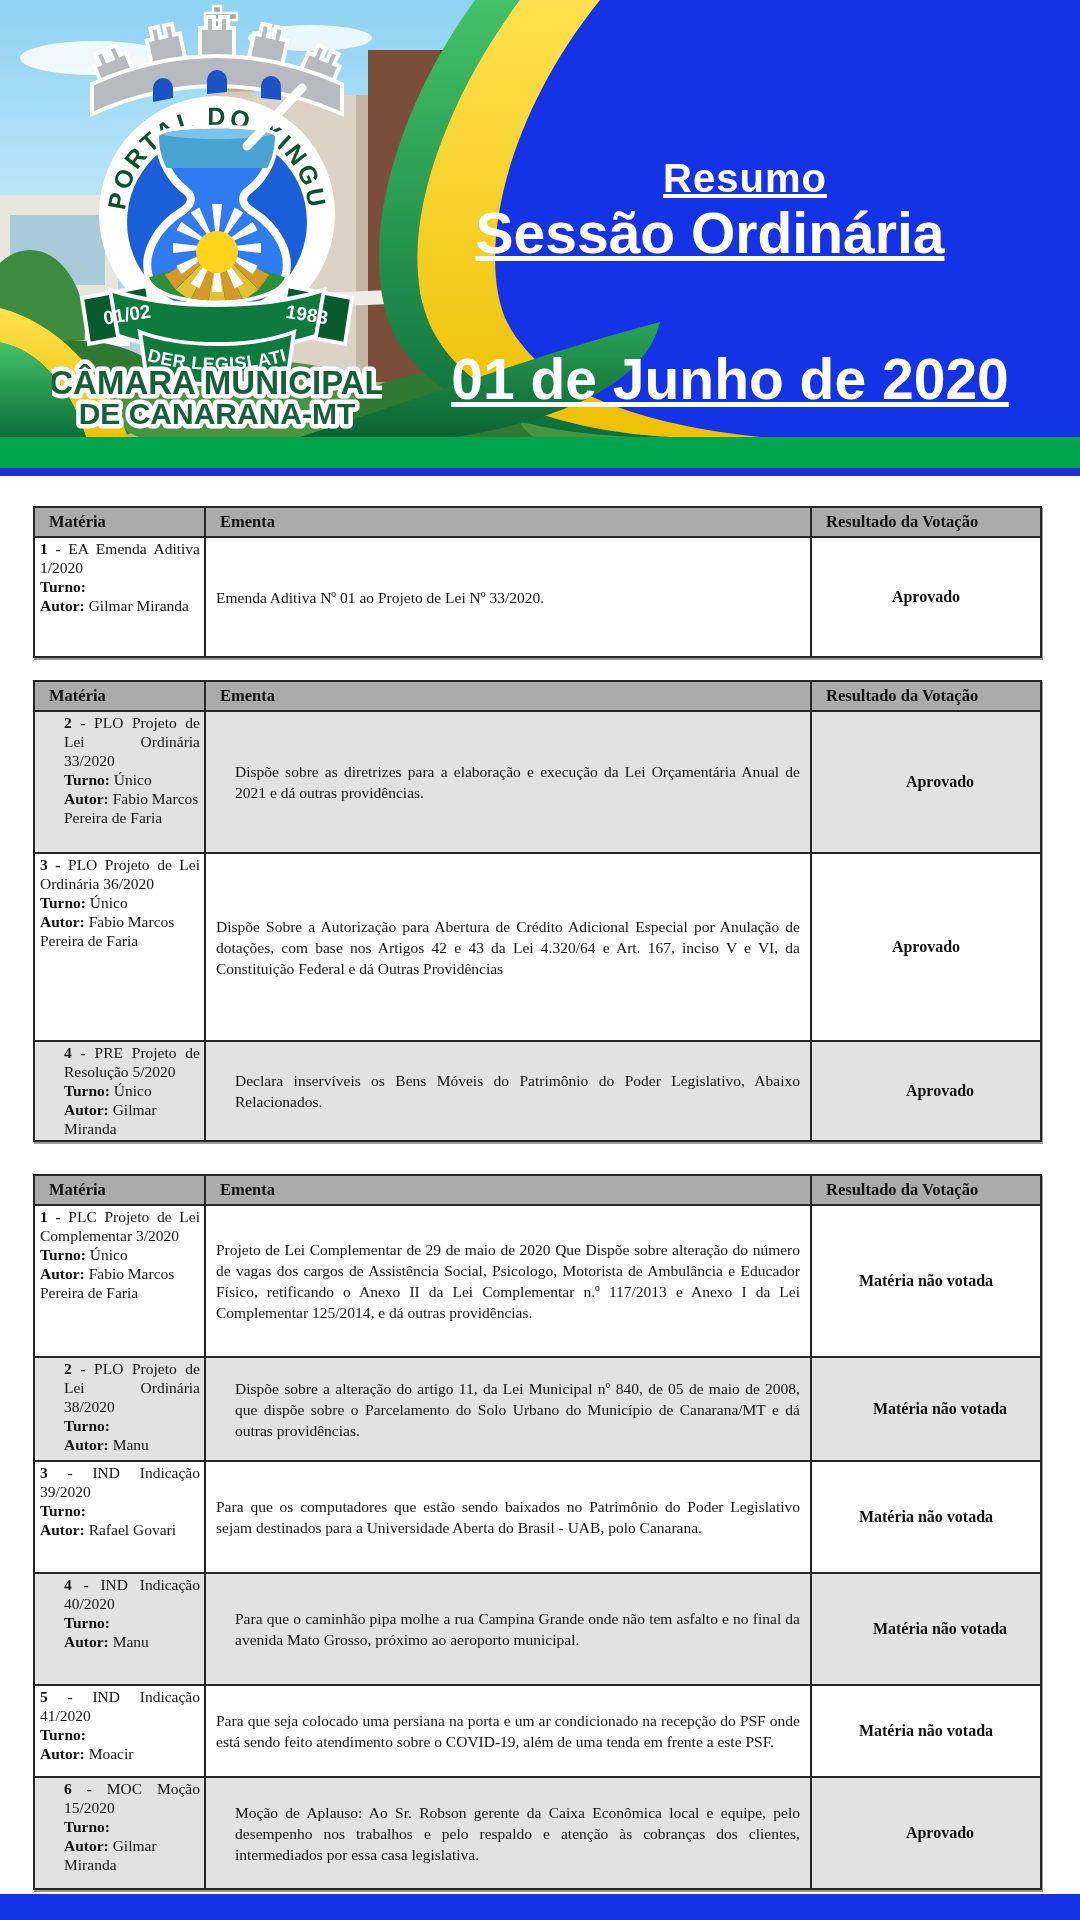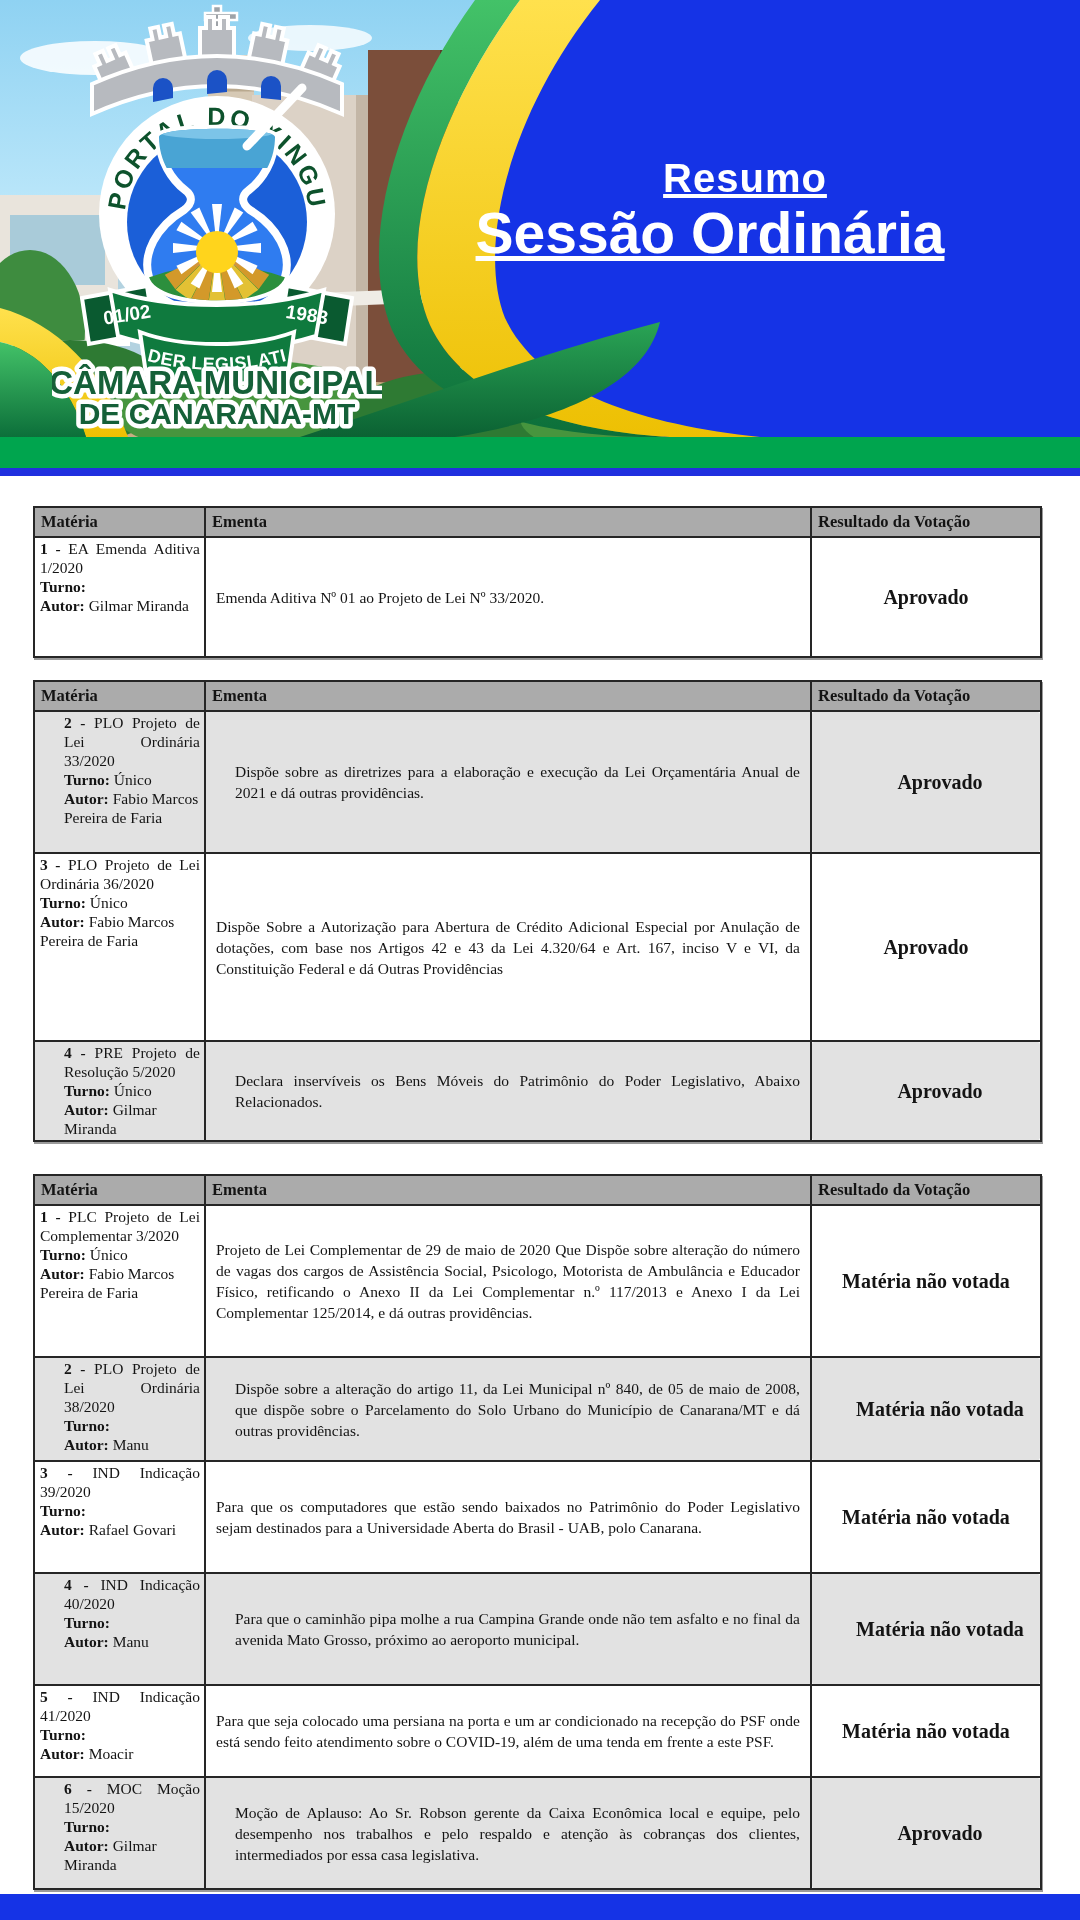--- a/index.html
+++ b/index.html
@@ -26,29 +26,29 @@
   table.votes{
     border-collapse:collapse;table-layout:fixed;width:1007px;
     border:2px solid #262626;box-shadow:1px 2px 0 #9a9a9a;
     font-family:"Liberation Serif", serif;color:#141414;
   }
   table.votes col.c1{width:171px;}
   table.votes col.c2{width:606px;}
   table.votes col.c3{width:230px;}
   table.votes th{
     background:#ababab;border:2px solid #262626;text-align:left;
-    font-size:16.5px;padding:3px 6px;height:22px;font-weight:bold;
+    font-size:16.5px;padding:3px 14px;height:22px;font-weight:bold;
   }
   table.votes td{border:2px solid #262626;background:#ffffff;}
   tr.shade td{background:#e2e2e2;padding-left:29px;}
   td.mat{vertical-align:top;padding:1px 4px 2px 5px;font-size:15.5px;line-height:19px;}
   td.mat div{margin:0;}
   td.mat .jt{text-align:justify;}
   td.eme{vertical-align:middle;padding:6px 10px;font-size:15.5px;line-height:21px;text-align:justify;}
-  td.res{vertical-align:middle;text-align:center;font-weight:bold;font-size:20px;border-radius:6px;}
+  td.res{vertical-align:middle;text-align:center;font-weight:bold;font-size:16px;}
   .t2{margin-top:22px;}
   .t3{margin-top:32px;}
   
   .footer-bar{position:absolute;left:0;bottom:0;width:1080px;height:26px;background:#1533e6;}
 </style>
 </head>
 <body>
 
 <div class="banner">
   <svg class="hero-art" width="1080" height="437" viewBox="0 0 1080 437">
@@ -183,20 +183,21 @@
       </text>
     </g>
     <g font-family="Liberation Sans, sans-serif" font-weight="bold" fill="#156038" stroke="#ffffff" stroke-width="9" stroke-linejoin="round" style="paint-order:stroke" text-anchor="middle">
       <text x="165" y="398" font-size="33">CÂMARA MUNICIPAL</text>
       <text x="165" y="428" font-size="30">DE CANARANA-MT</text>
     </g>
   </svg>
 
   <div class="kicker">Resumo</div>
   <div class="sessao">Sessão Ordinária</div>
+  <div class="dateline">01 de Junho de 2020</div>
 </div>
 <div class="stripe-green"></div>
 <div class="stripe-blue"></div>
 
 <div class="content">
 
   <table class="votes">
     <colgroup>
         <col class="c1">
         <col class="c2">

